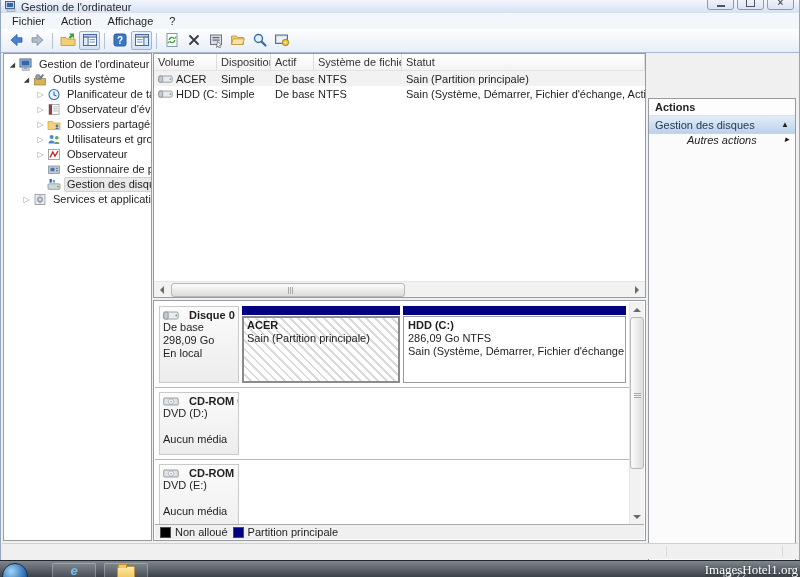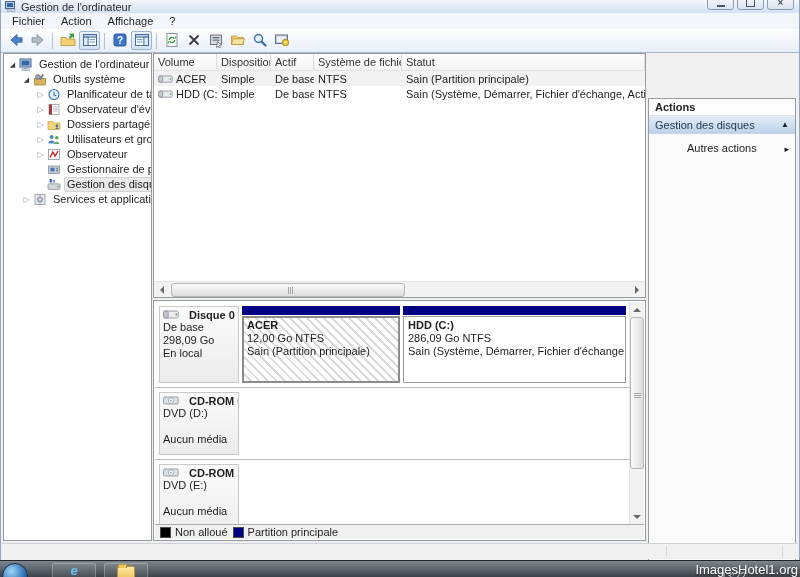--- a/index.html
+++ b/index.html
@@ -65,21 +65,21 @@
   .tri-l{width:0;height:0;border:4px solid transparent;border-right-color:#6b6b6b;border-left:none;}
   .tri-r{width:0;height:0;border:4px solid transparent;border-left-color:#6b6b6b;border-right:none;}
   .tri-u{width:0;height:0;border:4px solid transparent;border-bottom-color:#6b6b6b;border-top:none;}
   .tri-d{width:0;height:0;border:4px solid transparent;border-top-color:#6b6b6b;border-bottom:none;}
   
   .disk-pane{left:152px;top:300px;width:493px;height:241px;}
   .disk-rows{position:absolute;left:1px;top:1px;right:16px;bottom:16px;overflow:hidden;}
   .disk-row{box-sizing:border-box;border-bottom:1px solid #b9b9b9;padding:4px 3px 4px 4px;display:flex;gap:3px;}
   .disk-label{width:80px;flex:none;box-sizing:border-box;background:linear-gradient(#fbfbfb,#ececec);
     border:1px solid #c9c9c9;padding:2px 3px;overflow:hidden;}
-  .dl-name{font-weight:bold;display:flex;align-items:flex-start;gap:10px;white-space:nowrap;}
+  .dl-name{font-weight:bold;display:flex;align-items:flex-end;gap:10px;white-space:nowrap;}
   .dicon{width:16px;height:11px;flex:none;}
   .dicon svg{width:16px;height:11px;display:block;}
   .dl-line{line-height:13px;height:13px;white-space:nowrap;}
   .partitions{flex:1;display:flex;gap:3px;min-width:0;}
   .partition{display:flex;flex-direction:column;min-width:0;}
   .pbar{height:9px;flex:none;margin-bottom:1px;}
   .pbox{flex:1;box-sizing:border-box;border:1px solid #9a9a9a;background:#fff;padding:2px 4px;
     overflow:hidden;white-space:nowrap;}
   .partition.selected .pbox{border:2px solid #8b8b8b;padding:1px 3px;
     background:repeating-linear-gradient(45deg,#ffffff 0 4px,#dadada 4px 6px);}
@@ -97,42 +97,42 @@
   .legend-item{display:flex;align-items:center;gap:4px;white-space:nowrap;}
   .swatch{width:9px;height:9px;border:1px solid #4d4d4d;flex:none;}
   
   .actions-pane{left:647px;top:53px;width:148px;height:488px;background:#fbfbfb;margin-top:45px;}
   .actions-header{height:17px;box-sizing:border-box;padding:2px 6px 0;font-weight:bold;color:#222;
     background:#fdfdfd;border-bottom:1px solid #e0e0e0;}
   .actions-section{height:18px;box-sizing:border-box;background:linear-gradient(#e3edf9,#bcd2ea);
     border-bottom:1px solid #c5d6ea;display:flex;align-items:center;padding:0 6px;color:#253a52;}
   .actions-section .sec-label{flex:1;}
   .sec-arrow{font-size:8px;color:#222;}
-  .actions-item{height:20px;display:flex;align-items:flex-end;padding-left:38px;position:relative;color:#222;}
+  .actions-item{height:20px;display:flex;align-items:flex-start;padding-left:38px;position:relative;color:#222;font-style:italic;}
   .ai-arrow{position:absolute;right:6px;font-size:9px;color:#111;}
   
   .statusbar{position:absolute;left:1px;right:1px;bottom:1px;height:15px;background:#f0f0f0;
     border-top:1px solid #cdd2d9;}
   .sb-sep{position:absolute;top:2px;bottom:2px;width:1px;background:#d8d8d8;}
   
   .taskbar{position:absolute;left:0;bottom:0;width:800px;height:16px;overflow:hidden;
     background:linear-gradient(#7e868e,#3c4249);border-top:1px solid #23272c;}
   .start-orb{position:absolute;left:2px;top:2px;width:24px;height:24px;border-radius:50%;
     background:radial-gradient(circle at 35% 30%,#9fd4f5,#2a6db5 60%,#123a66);border:1px solid #1c2f45;}
   .tb-app{position:absolute;top:2px;width:42px;height:20px;border:1px solid rgba(255,255,255,.28);border-radius:2px;
     background:rgba(255,255,255,.08);display:flex;align-items:flex-start;justify-content:center;overflow:hidden;}
   .tb-app.ie{left:52px;}
   .tb-app.explorer{left:104px;}
   .ie-glyph{font-size:13px;font-weight:bold;font-style:italic;color:#6cc1f0;line-height:14px;}
   .folder-glyph{width:16px;height:11px;margin-top:2px;background:linear-gradient(#ffe9a8,#f0c75e);
     border:1px solid #b9923c;border-radius:1px;position:relative;}
   .folder-glyph:before{content:"";position:absolute;left:0;top:-3px;width:7px;height:3px;
     background:#f0c75e;border:1px solid #b9923c;border-bottom:none;border-radius:1px 1px 0 0;}
   .clock{position:absolute;right:54px;top:10px;font-size:10px;color:#c9d0d8;}
-  .watermark{position:absolute;right:2px;top:1px;font-family:Liberation Sans, sans-serif;
+  .watermark{position:absolute;right:2px;top:1px;font-family:Liberation Serif, serif;
     font-size:13px;color:#ffffff;text-shadow:0 1px 2px rgba(0,0,0,.55);text-align:center;}
 </style>
 </head>
 <body>
 
 <div class="screen">
   <div class="window">
 
     <div class="titlebar">
       <span class="title-icon">
@@ -456,21 +456,20 @@
               </div>
               <div class="dl-line">De base</div>
               <div class="dl-line">298,09 Go</div>
               <div class="dl-line">En local</div>
             </div>
             <div class="partitions">
               <div class="partition selected" style="width: 158px; flex: 0 0 auto;">
                 <div class="pbar" style="background: rgb(0, 0, 128);"></div>
                 <div class="pbox">
                   <div class="pline pname">ACER</div>
-                  <div class="pline">12,00 Go NTFS</div>
                   <div class="pline">Sain (Partition principale)</div>
                 </div>
               </div>
               <div class="partition" style="flex: 1 1 0%;">
                 <div class="pbar" style="background: rgb(0, 0, 128);"></div>
                 <div class="pbox">
                   <div class="pline pname">HDD  (C:)</div>
                   <div class="pline">286,09 Go NTFS</div>
                   <div class="pline">Sain (Système, Démarrer, Fichier d'échange, Acti</div>
                 </div>

